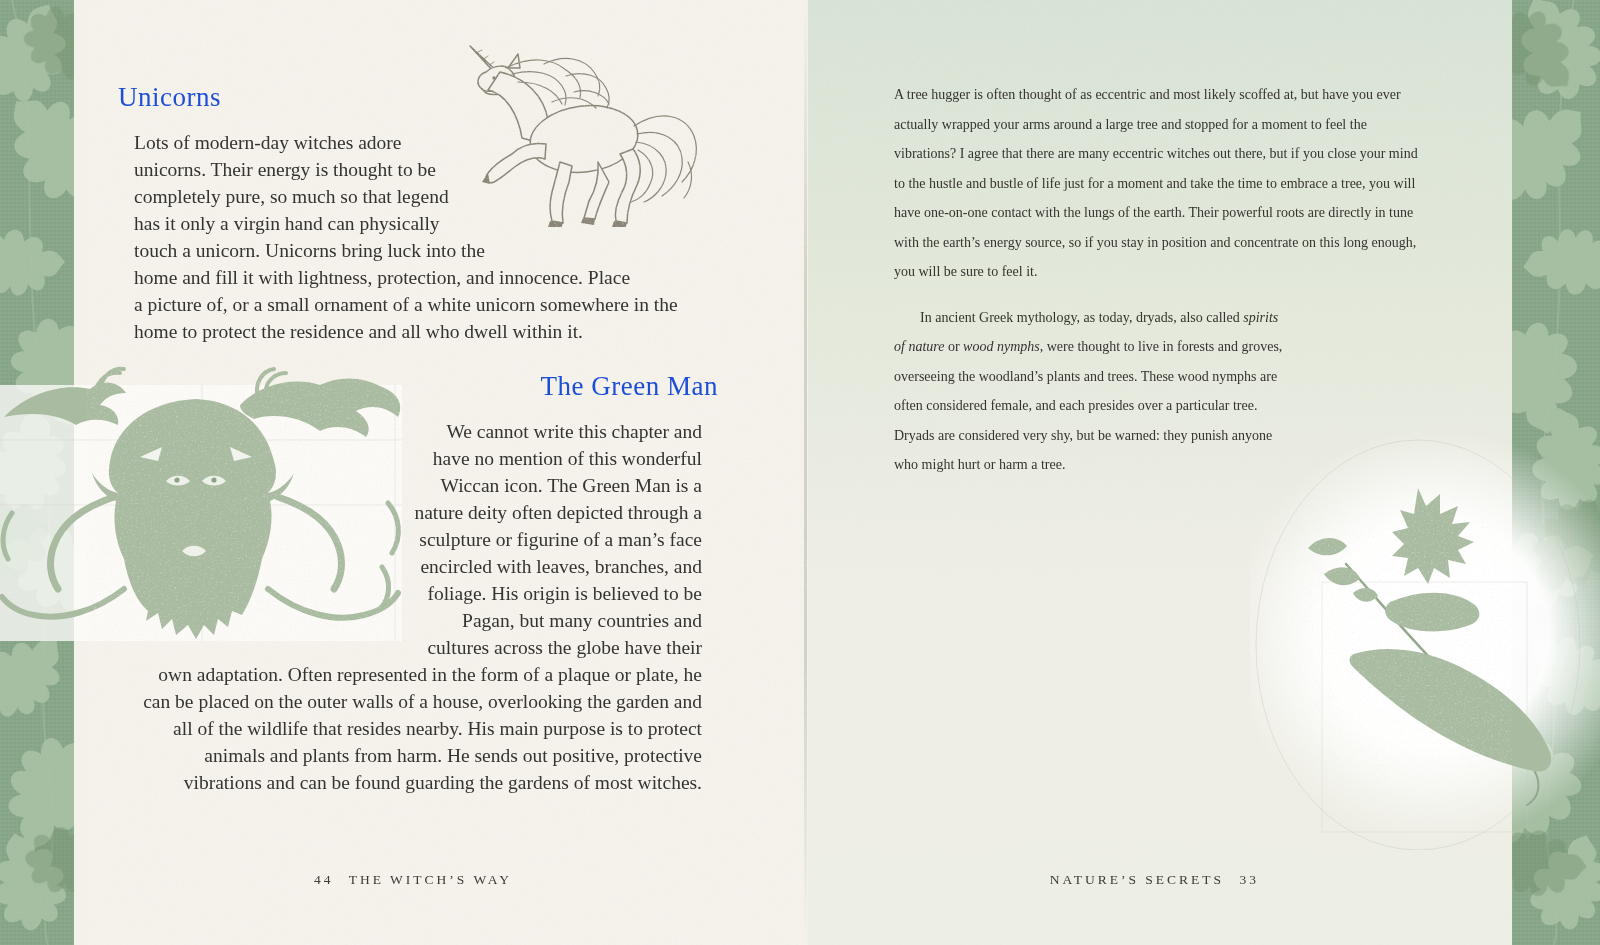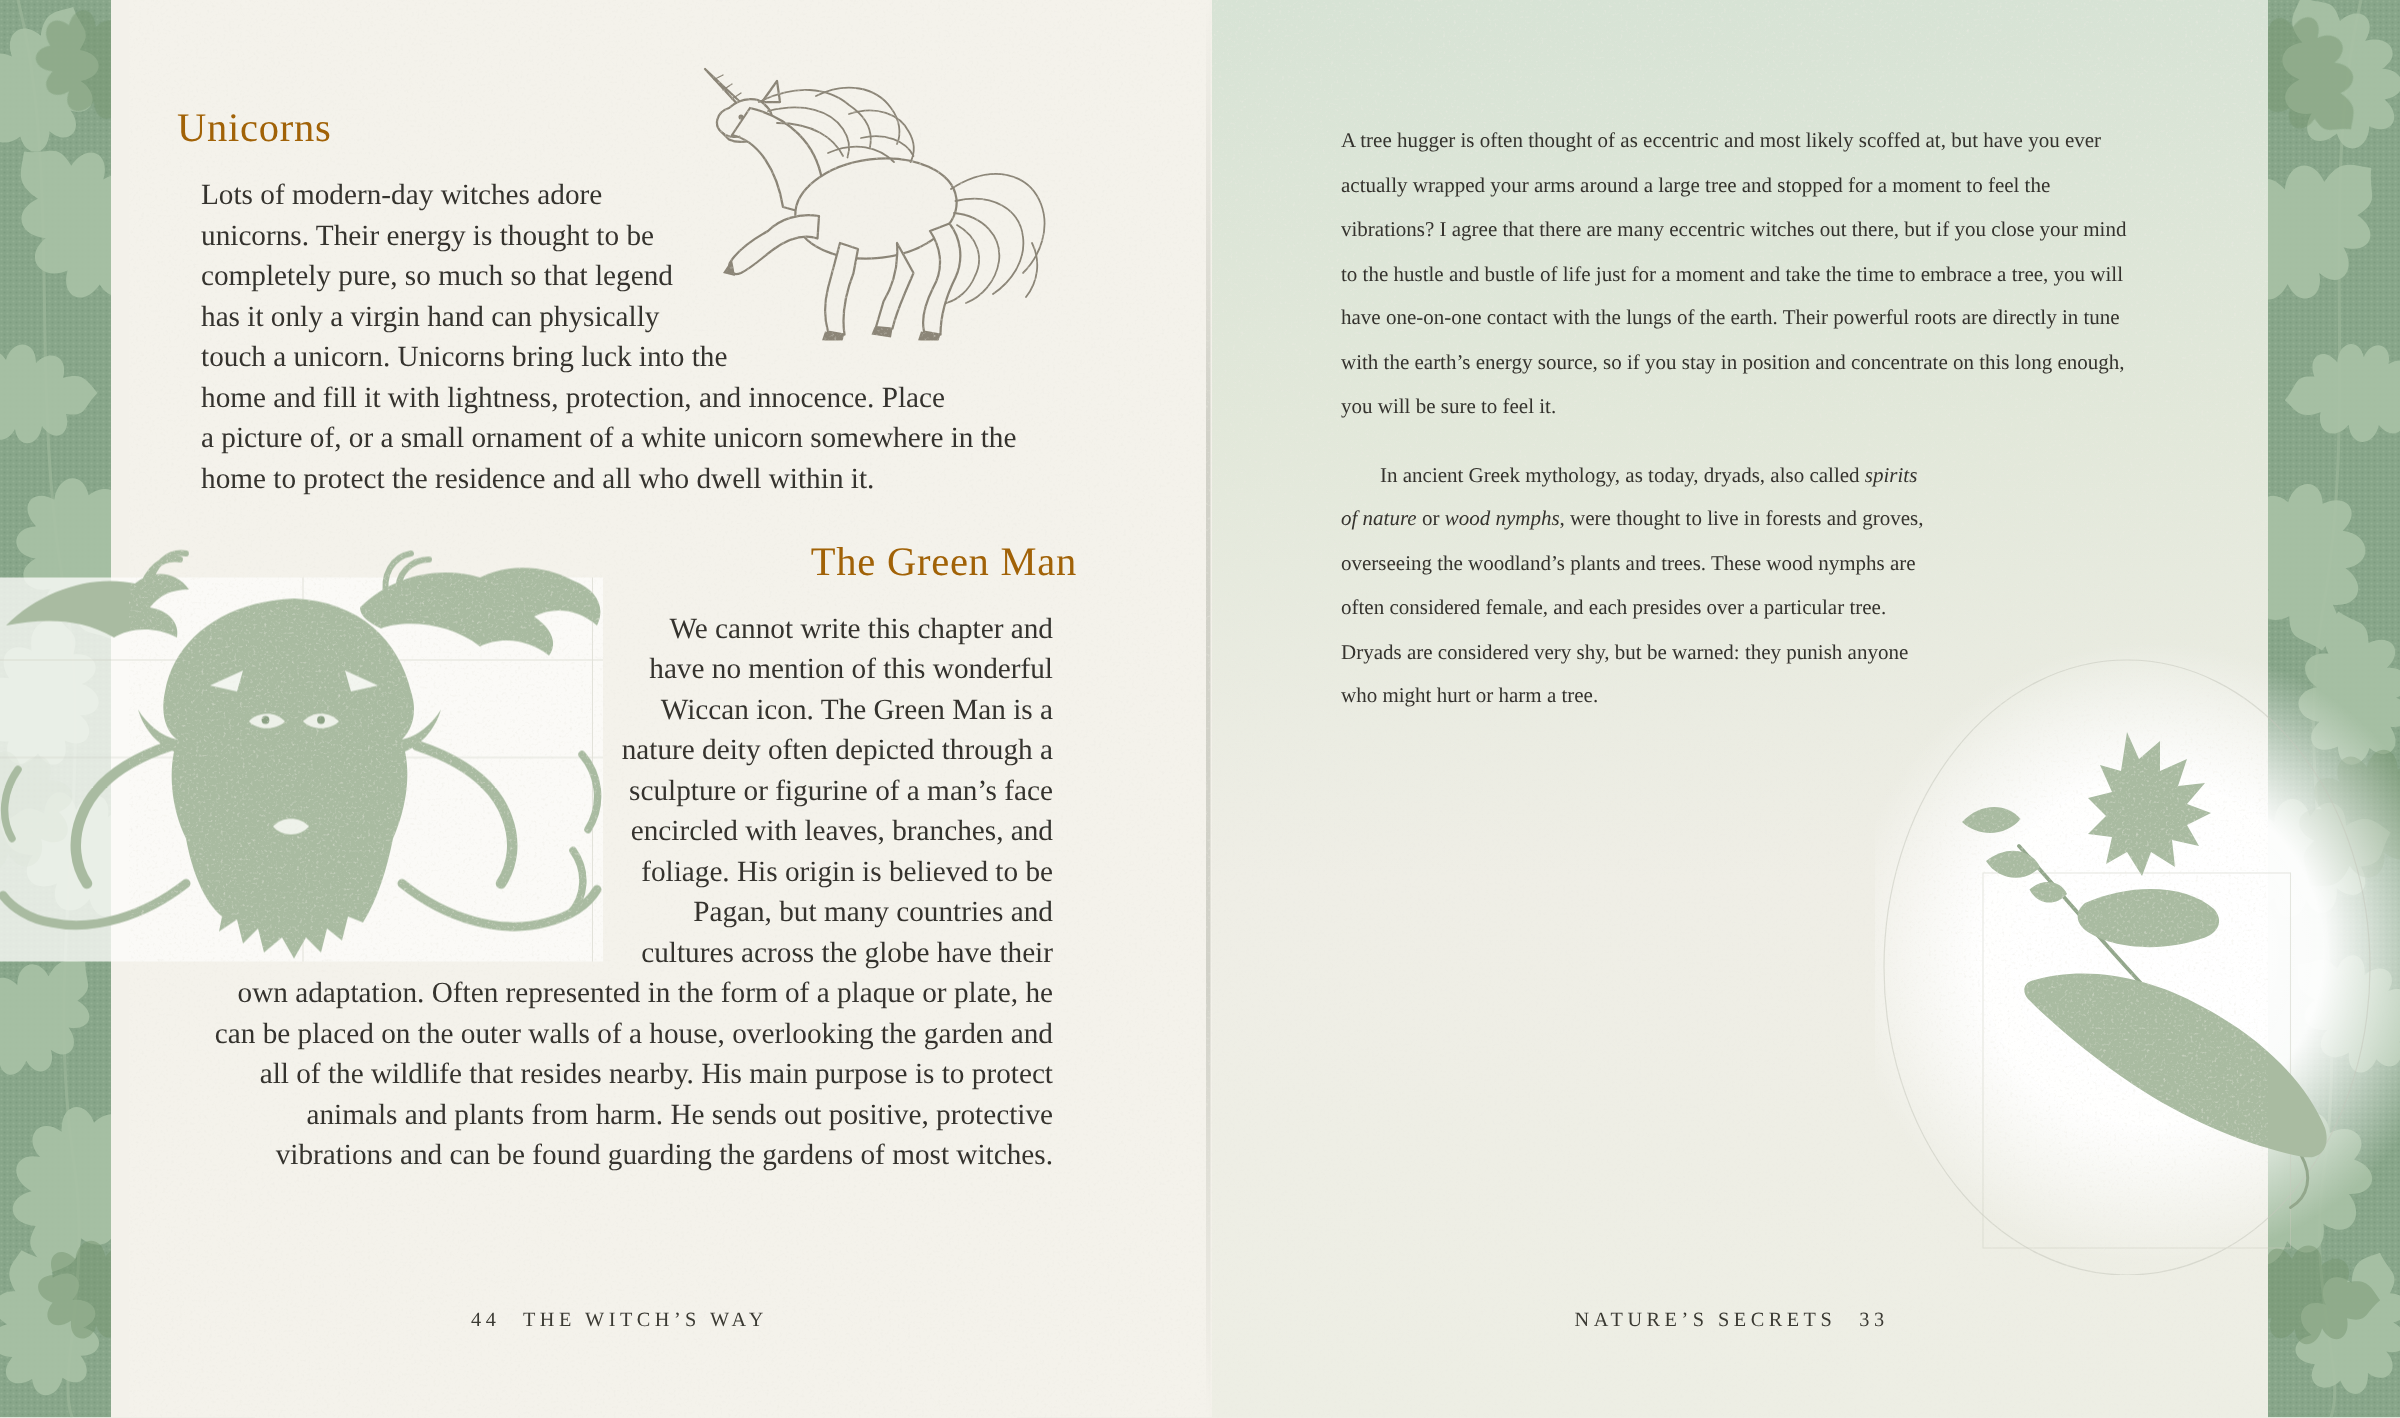--- a/index.html
+++ b/index.html
@@ -22,21 +22,21 @@
 
   .art{position:absolute;z-index:3;}
   .texture{position:absolute;left:0;top:0;z-index:4;pointer-events:none;}
 
   
   .content{position:absolute;z-index:5;color:#35332e;}
   .lp-content{left:118px;top:70px;width:600px;}
   .rp-content{left:878px;top:64px;width:562px;}
 
   h1,h2{font-weight:normal;margin:0;}
-  .lp-h{font-size:27px;color:#a16207;letter-spacing:0.5px;margin:0 0 12px 0;}
+  .lp-h{font-size:27px;color:#1d4ed8;letter-spacing:0.5px;margin:12px 0 12px 0;}
   .rp-h{font-size:27px;color:#2e6b4f;letter-spacing:3px;text-align:center;margin:0 0 20px 0;}
 
   .lp-body{font-size:19.5px;line-height:27px;}
   .rp-body{font-size:14px;line-height:29.5px;}
   p{margin:16px;}
   .indent{text-indent:26px;}
 
   .unicorn-spacer{float:right;width:250px;height:150px;
     shape-outside:polygon(0 0,100% 0,100% 100%,0 65%);}
   .gm-section{margin-top:26px;text-align:right;}

